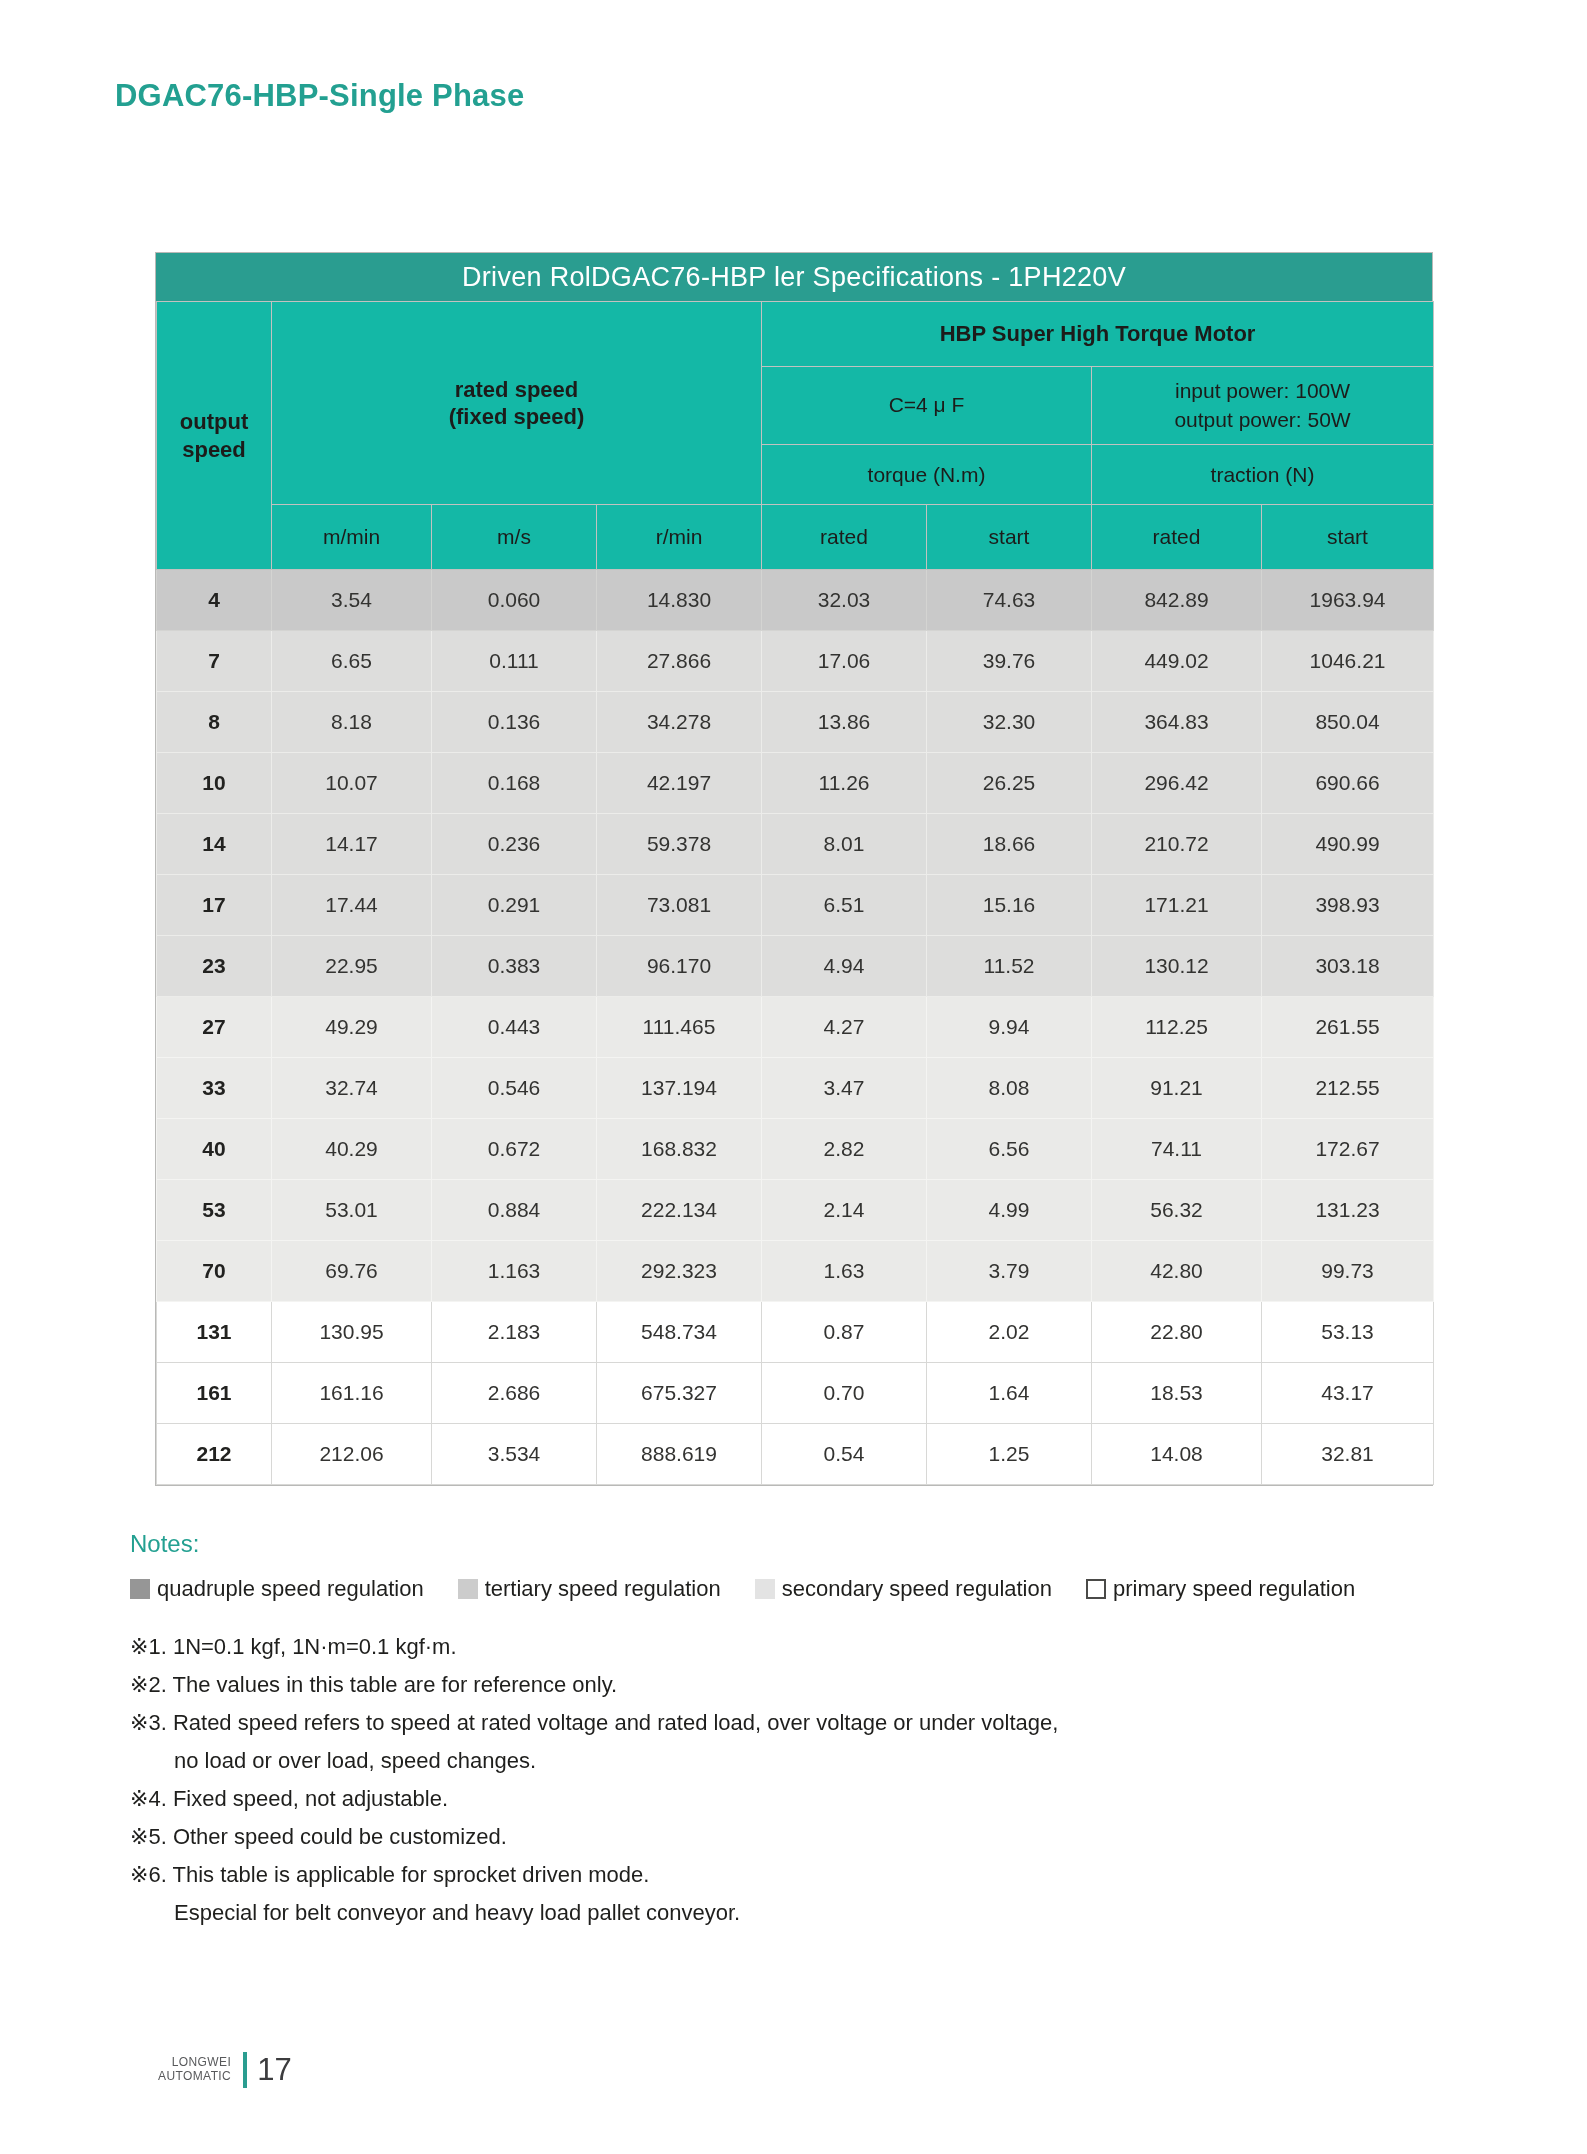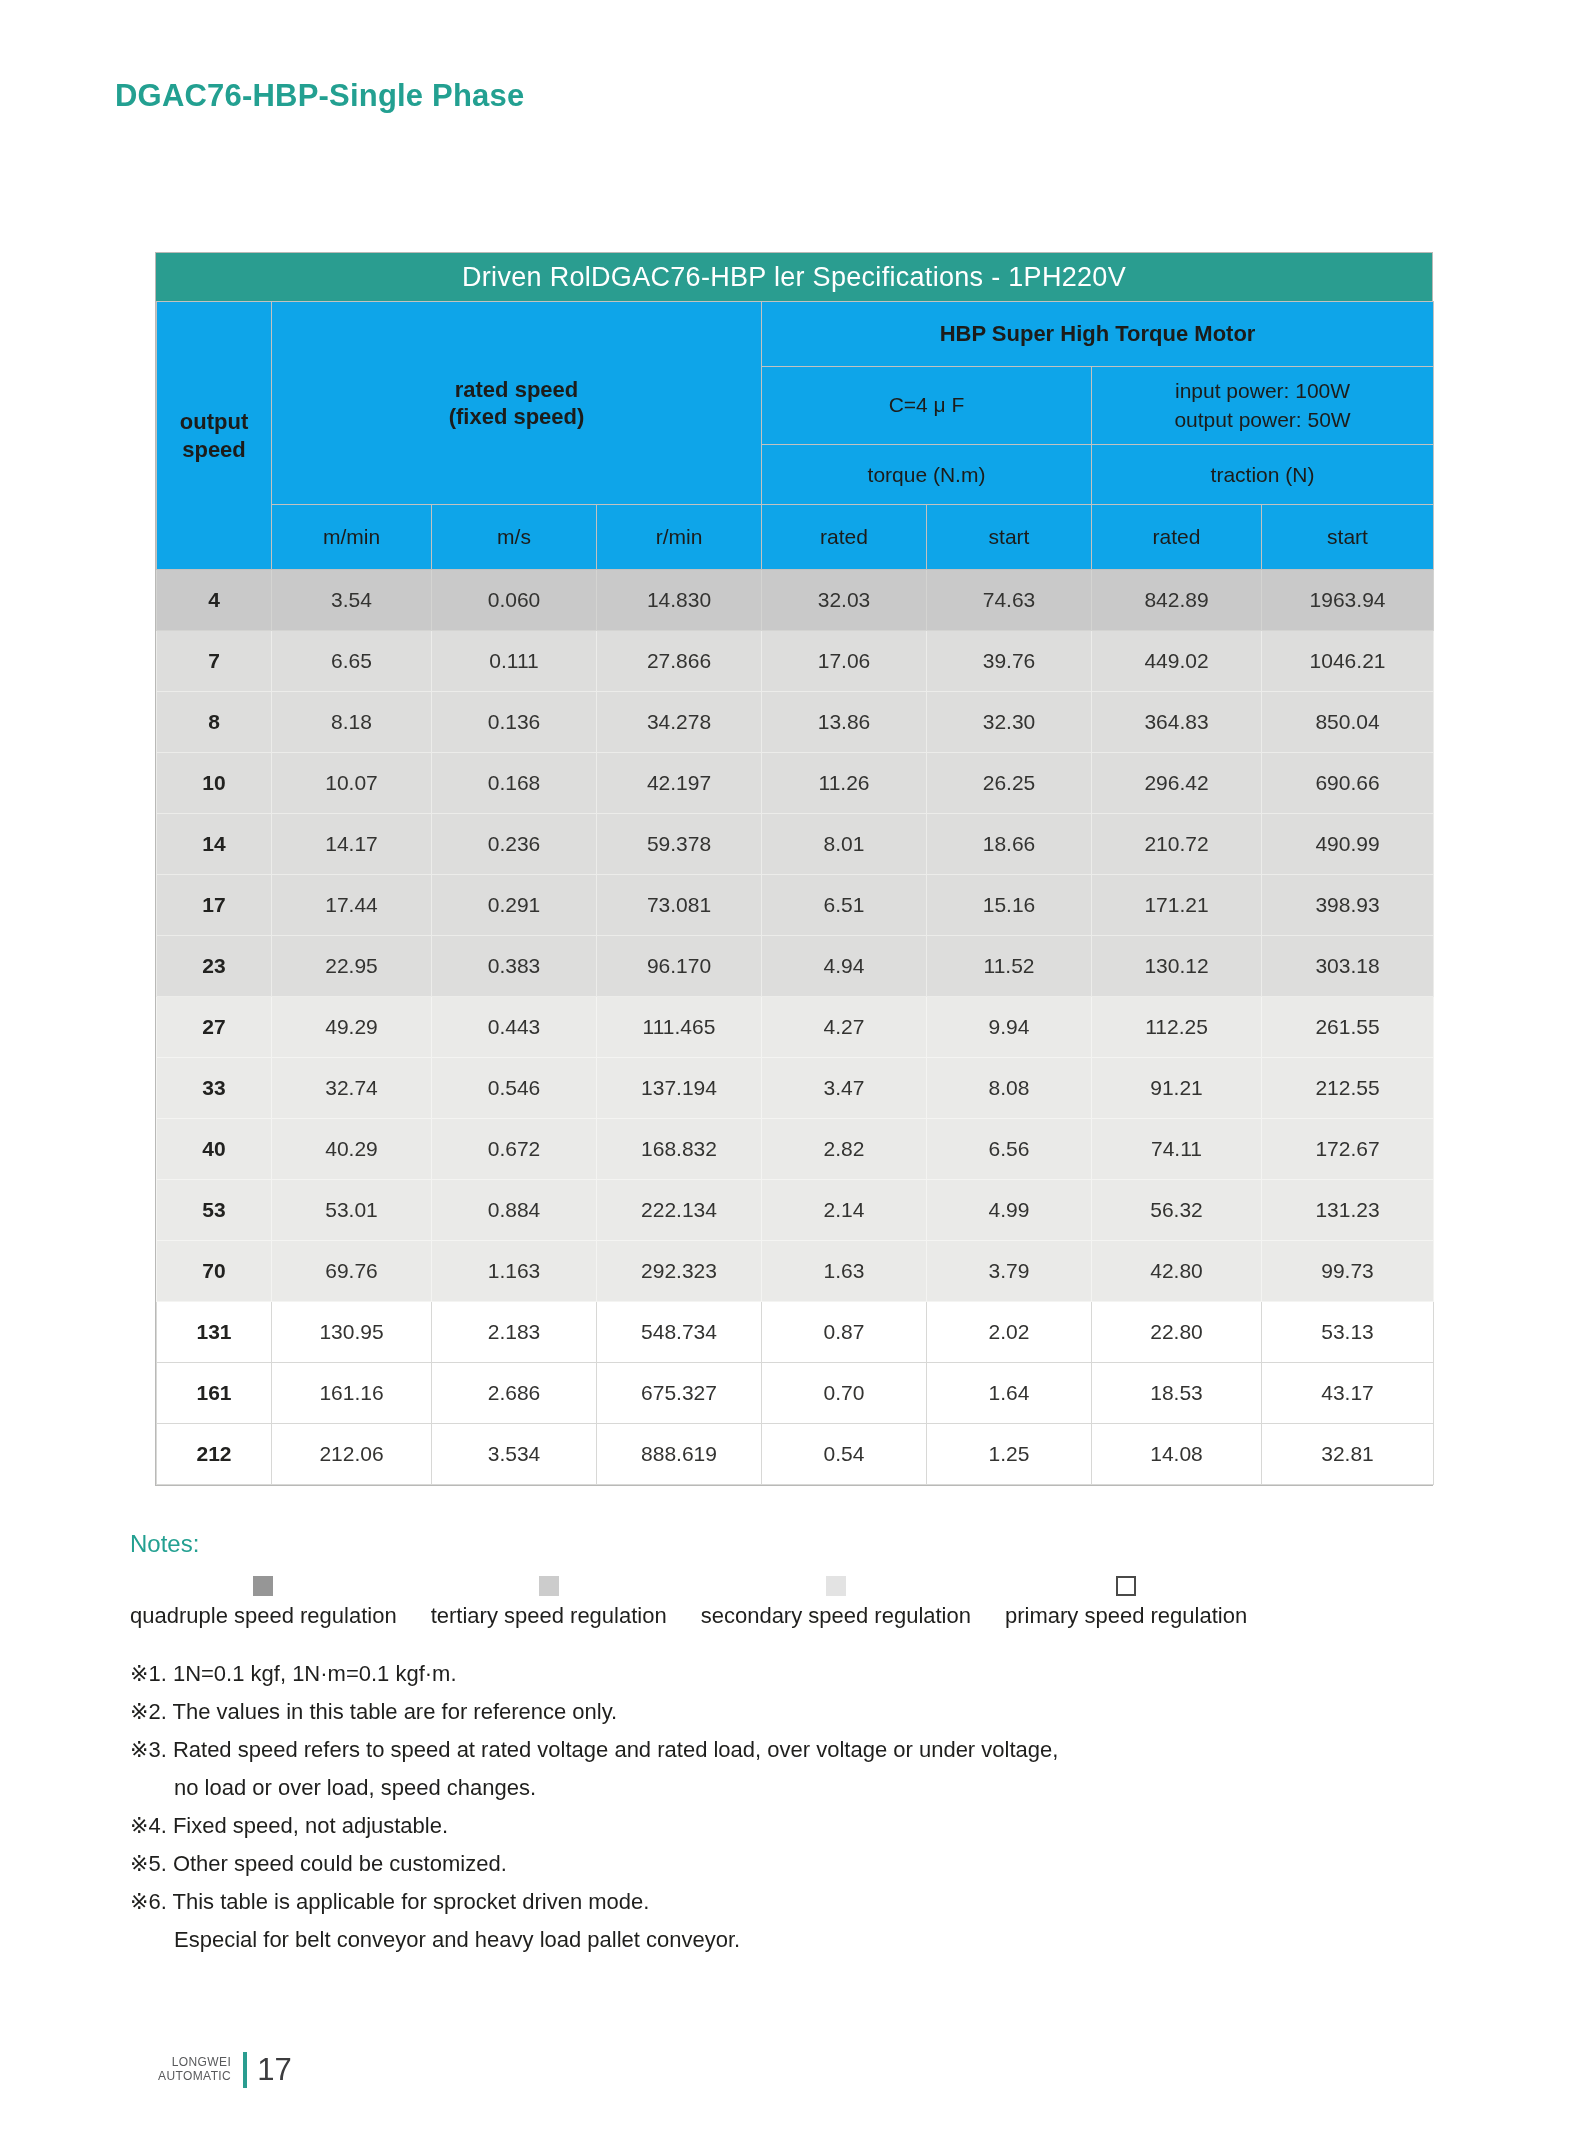--- a/index.html
+++ b/index.html
@@ -51,39 +51,39 @@
   col.c3{width:165px;}
   col.c4{width:165px;}
   col.c5{width:165px;}
   col.c6{width:170px;}
   col.c7{width:172px;}
   th,td{
     border:1px solid var(--border);
     text-align:center;vertical-align:middle;
     font-weight:400;
   }
-  thead th{background:#0ea5e9;color:#1c1c1a;}
+  thead th{background:#14b8a6;color:#1c1c1a;}
   .th-nominal{font-weight:bold;font-size:22px;line-height:1.25;}
   .th-rated{font-weight:bold;font-size:22px;line-height:1.25;}
   .th-motor{font-weight:bold;font-size:22px;height:65px;}
   .th-cap,.th-power{height:78px;font-size:21px;line-height:1.35;}
   .th-qty{height:60px;font-size:21px;}
   .units-row th{height:65px;font-size:21px;font-weight:400;}
   tbody tr{height:61px;}
   tbody th{font-weight:bold;font-size:21px;color:#222220;}
   tbody td{font-size:21px;}
   tr.reg-quadruple th,tr.reg-quadruple td{background:var(--row-quadruple);border-color:#d4d4d2;}
   tr.reg-tertiary th,tr.reg-tertiary td{background:var(--row-tertiary);border-color:#ececea;}
   tr.reg-secondary th,tr.reg-secondary td{background:var(--row-secondary);border-color:#f4f4f2;}
   tr.reg-primary th,tr.reg-primary td{background:var(--row-primary);border-color:#d8d8d6;}
 
   .notes{position:absolute;left:130px;top:1530px;width:1330px;}
   .notes-title{color:var(--heading-teal);font-size:24px;margin-bottom:18px;}
   .legend{display:flex;align-items:center;gap:34px;margin-bottom:26px;font-size:22px;color:#1f1f1d;}
-  .legend-item{display:flex;align-items:center;gap:7px;white-space:nowrap;flex-direction:column;}
+  .legend-item{display:flex;align-items:center;gap:7px;white-space:nowrap;}
   .swatch{width:20px;height:20px;display:inline-block;flex:0 0 auto;}
   .swatch.outlined{border:2px solid #4a4a48;background:#ffffff;}
   .note-line{font-size:22px;line-height:38px;color:#1f1f1d;}
   .note-line.indent{padding-left:44px;}
 
   .footer{
     position:absolute;left:158px;top:2052px;
     display:flex;align-items:center;
   }
   .brand{

